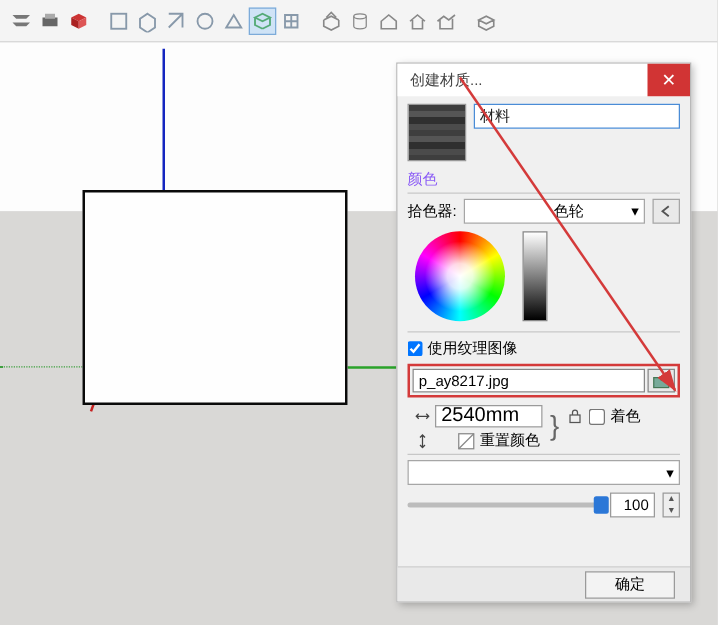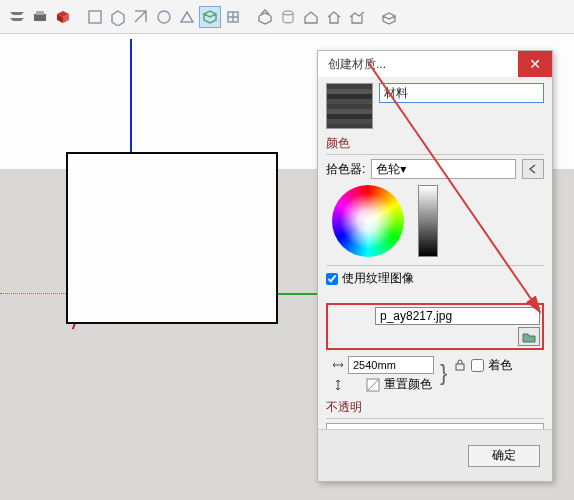--- a/index.html
+++ b/index.html
@@ -30,54 +30,54 @@
   .dlg { position: absolute; left: 317px; top: 50px; width: 236px; height: 432px; background: #f0f0f0; border: 1px solid #b9b9b9; box-shadow: 2px 2px 6px rgba(0,0,0,.25); }
   .dlg-title { height: 26px; background: #fff; display: flex; align-items: center; justify-content: space-between; padding-left: 10px; }
   .dlg-title span { color: #444; }
   .dlg-close { width: 34px; height: 26px; background: #d13434; color: #fff; display: flex; align-items: center; justify-content: center; font-size: 14px; }
 
   .dlg-body { padding: 6px 8px 8px; }
   .row { display: flex; gap: 6px; margin-bottom: 6px; }
   .preview { width: 64px; height: 46px; background: repeating-linear-gradient(#3e3e3e 0 5px,#555 5px 10px,#2f2f2f 10px 15px,#4b4b4b 15px 20px); border: 1px solid #999; }
   .name-input { flex: 1; height: 20px; border: 1px solid #4a8cd6; padding: 1px 4px; background: #fff; color: #222; }
 
-  .sec-head { color: #7f1d1d; margin: 6px 0 2px; }
+  .sec-head { color: #8b5cf6; margin: 6px 0 2px; }
   .hr { border-top: 1px solid #c7c7c7; margin-bottom: 4px; }
 
   .picker-row { display: flex; align-items: center; gap: 6px; margin-bottom: 4px; }
-  .picker-select { flex: 1; height: 20px; border: 1px solid #a6a6a6; background: #fff; padding: 0 4px; display: flex; align-items: center; justify-content: flex-start; }
+  .picker-select { flex: 1; height: 20px; border: 1px solid #a6a6a6; background: #fff; padding: 0 4px; display: flex; align-items: center; justify-content: flex-end; gap: 38px; }
   .back-btn { width: 22px; height: 20px; border: 1px solid #a6a6a6; background: #e9e9e9; display: flex; align-items: center; justify-content: center; }
 
   .wheel-row { display: flex; align-items: center; gap: 14px; margin: 6px 0 8px; padding-left: 6px; }
   .wheel { width: 72px; height: 72px; border-radius: 50%; background: conic-gradient(red,yellow,lime,cyan,blue,magenta,red); position: relative; }
   .wheel::after { content: ""; position: absolute; inset: 0; border-radius: 50%; background: radial-gradient(circle,#fff 0%,rgba(255,255,255,.85) 20%,rgba(255,255,255,0) 55%); }
   .vbar { width: 20px; height: 72px; background: linear-gradient(#fff,#808080,#000); border: 1px solid #888; }
 
-  .chk { display: flex; align-items: center; gap: 4px; margin-bottom: 16px; }
+  .chk { display: flex; align-items: center; gap: 4px; margin-bottom: 4px; }
   .chk input { width: 12px; height: 12px; }
 
-  .texpath-row { display: flex; align-items: flex-end; gap: 2px; border: 2px solid #d43a3a; padding: 2px; margin-bottom: 6px; flex-direction: column; }
+  .texpath-row { display: flex; align-items: flex-start; gap: 2px; border: 2px solid #d43a3a; padding: 2px; margin-bottom: 6px; }
   .texpath { flex: 1; height: 19px; border: 1px solid #888; background: #fff; padding: 1px 4px; }
   .browse { width: 22px; height: 19px; border: 1px solid #888; background: #e9e9e9; display: flex; align-items: center; justify-content: center; }
 
   .dim-row { display: flex; align-items: center; gap: 4px; margin-bottom: 2px; padding-left: 6px; }
   .dim-row svg { flex-shrink: 0; }
-  .dim-in { width: 86px; height: 18px; border: 1px solid #9a9a9a; background: #fff; padding: 1px 4px; font-size: 11px; }
+  .dim-in { width: 86px; height: 18px; border: 1px solid #9a9a9a; background: #fff; padding: 1px 4px; font-size: 16px; }
   .brace { font-size: 22px; line-height: 18px; color: #666; margin: 0 2px; }
   .lock { width: 14px; height: 14px; }
 
   .op-select { width: 100%; height: 20px; border: 1px solid #a6a6a6; background: #fff; padding: 0 4px; display: flex; align-items: center; justify-content: space-between; margin-bottom: 6px; }
   .slider-row { display: flex; align-items: center; gap: 6px; }
   .slider { flex: 1; height: 4px; background: #bcbcbc; border-radius: 2px; position: relative; }
   .slider::after { content: ""; position: absolute; right: -5px; top: -5px; width: 12px; height: 14px; background: #2b77d7; border-radius: 2px; }
   .op-in { width: 36px; height: 20px; border: 1px solid #9a9a9a; background: #fff; text-align: right; padding: 1px 4px; }
   .spin { width: 14px; height: 20px; border: 1px solid #9a9a9a; background: #eee; display: flex; flex-direction: column; }
   .spin div { flex:1; display:flex; align-items:center; justify-content:center; font-size:7px; color:#555; }
 
-  .dlg-foot { position: absolute; left: 0; bottom: 0; width: 100%; height: 52px; background: #e9e9e9; border-top: 1px solid #cfcfcf; display: flex; align-items: center; justify-content: flex-end; gap: 8px; padding-right: 12px; }
+  .dlg-foot { position: absolute; left: 0; bottom: 0; width: 100%; height: 28px; background: #e9e9e9; border-top: 1px solid #cfcfcf; display: flex; align-items: center; justify-content: flex-end; gap: 8px; padding-right: 12px; }
   .btn { width: 72px; height: 22px; border: 1px solid #9a9a9a; background: #f3f3f3; display: flex; align-items: center; justify-content: center; }
 
   
   .arrow { position: absolute; left: 0; top: 0; pointer-events: none; }
 </style>
 </head>
 <body>
 
 <div class="toolbar">
   <div class="tbicon">
@@ -243,21 +243,20 @@
           <path d="M6 1v10M4 3l2-2 2 2M4 9l2 2 2-2" stroke="#444" fill="none"></path>
         </svg>
       <span style="width:14px"></span>
       <svg class="lock">
           <rect x="1" y="1" width="12" height="12" fill="#fff" stroke="#888"></rect>
           <path d="M1 13L13 1" stroke="#888"></path>
         </svg>
       <span>重置颜色</span>
     </div>
 
-    <div class="sec-head" style="margin-top:6px">不透明</div>
     <div class="hr"></div>
     <div class="op-select">
         <span></span>
         <span>▾</span>
       </div>
     <div class="slider-row">
       <div class="slider"></div>
       <input class="op-in" value="100" style="">
       <div class="spin">
           <div>▲</div>

